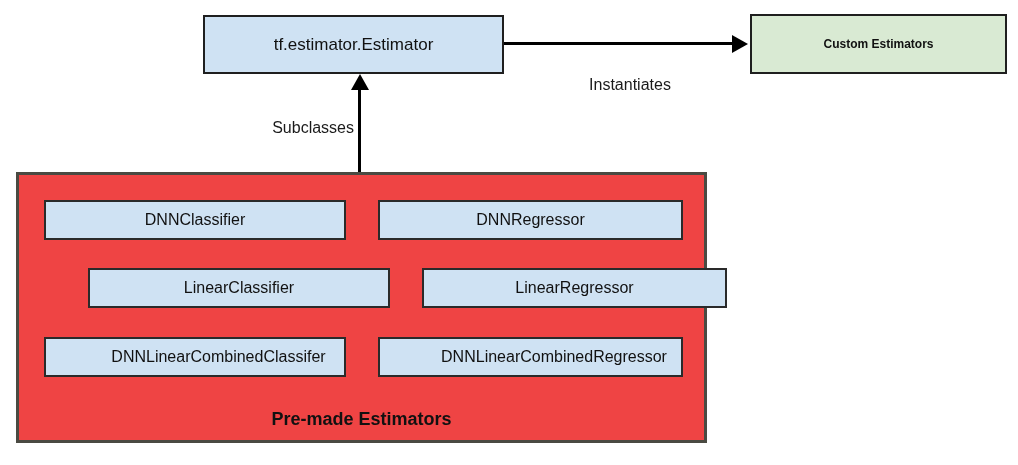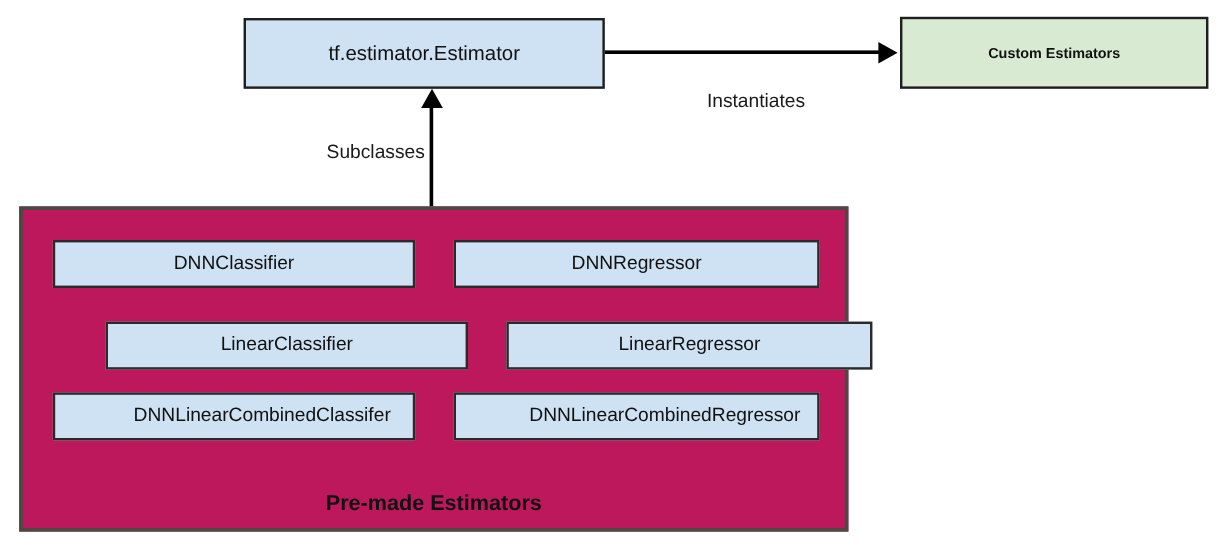--- a/index.html
+++ b/index.html
@@ -29,41 +29,41 @@
   .custom-box {
     left: 750px; top: 14px; width: 257px; height: 60px;
     background: #d9ead3;
     font-size: 12px;
     font-weight: bold;
     justify-content: center;
   }
   .premade-box {
     position: absolute;
     left: 16px; top: 172px; width: 691px; height: 271px;
-    background: #be185d;
+    background: #ef4444;
     border: 3px solid #4a4a42;
     box-sizing: border-box;
   }
   .cell {
     position: absolute;
     display: flex;
     align-items: center;
     justify-content: center;
     box-sizing: border-box;
     width: 302px; height: 40px;
     background: #cfe2f3;
     border: 2px solid #2a2a2a;
     font-size: 16px;
     text-align: center;
   }
   .col1 { left: 25px; }
   .col2 { left: 359px; width: 305px; justify-content: center; }
   .row1 { top: 25px; }
   .row2 { top: 93px; margin-left: 44px; }
-  .row3 { top: 152px; padding-left: 47px; }
+  .row3 { top: 162px; padding-left: 47px; }
   .premade-title {
     position: absolute;
     left: 0; bottom: 10px; width: 100%;
     text-align: center;
     font-size: 18px;
     font-weight: bold;
   }
   .arrow-line-h {
     position: absolute;
     left: 504px; top: 42px;

